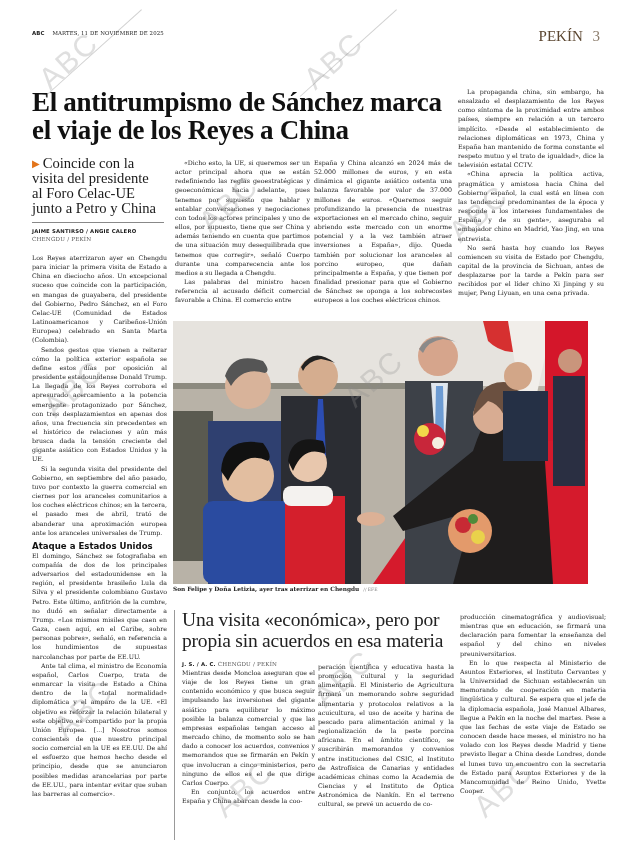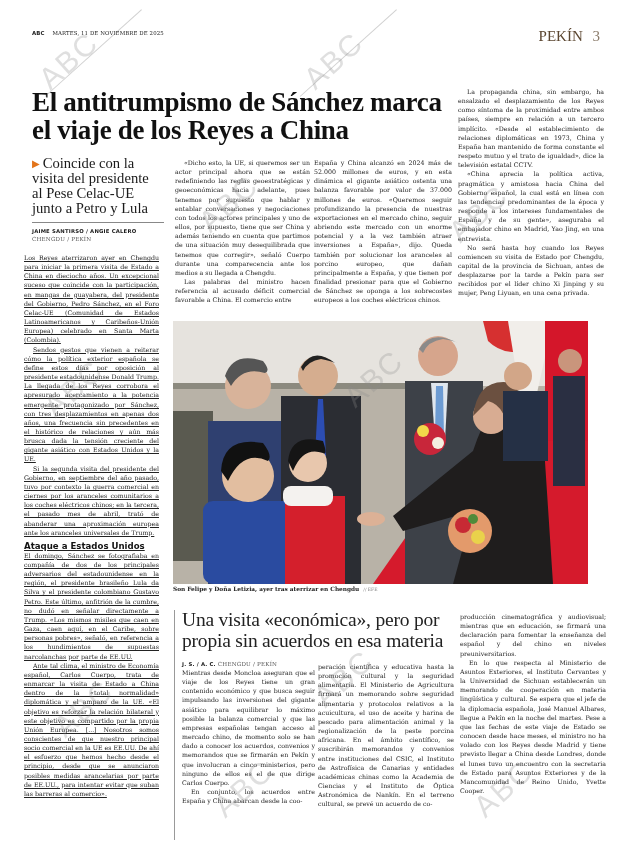--- a/index.html
+++ b/index.html
@@ -25,21 +25,21 @@
   .byline { font-size: 5.6px; line-height: 8px; letter-spacing: 0.2px; }
   .byline .names { font-weight: bold; font-family: "DejaVu Sans", sans-serif; font-size: 5.3px; }
   .byline .place { color: #555; }
   .byline1 { left: 32px; top: 227px; width: 135px; }
 
   .col { font-size: 6.25px; line-height: 9.15px; text-align: justify; hyphens: auto; color: #222; }
   .col p { text-indent: 9px; }
   .col p.noind { text-indent: 0; }
   .col h3 { font-family: "DejaVu Sans", sans-serif; font-weight: bold; font-size: 8.6px; line-height: 10px; margin-top: 4px; text-indent: 0; color: #111; }
 
-  .col1 { left: 24px; top: 253px; width: 135px; text-decoration: underline; }
+  .col1 { left: 32px; top: 253px; width: 135px; }
   .col2 { left: 175px; top: 158px; width: 135px; }
   .col3 { left: 314px; top: 158px; width: 138px; }
   .col4 { left: 458px; top: 87px; width: 146px; }
 
   
   .photo { left: 173px; top: 321px; width: 415px; height: 263px; overflow: hidden; background: #d9d6d1; }
   .caption { left: 173px; top: 586px; width: 420px; font-size: 5.8px; font-weight: bold; font-family: "DejaVu Serif", serif; color: #222; white-space: nowrap; }
   .caption .credit { font-weight: normal; color: #777; font-size: 4.5px; margin-left: 2px; }
 
   
@@ -62,21 +62,21 @@
   <span>MARTES, 11 DE NOVIEMBRE DE 2025</span>
 </div>
 <div class="abs folio-right">
   <span>PEKÍN</span>
   <span class="page">3</span>
 </div>
 
 <h1 class="abs headline">El antitrumpismo de Sánchez marca el viaje de los Reyes a China</h1>
 
 <div class="abs deck">
-  <span class="tri">▶</span><span>Coincide con la visita del presidente al Pese Celac-UE junto a Petro y Lula</span>
+  <span class="tri">▶</span><span>Coincide con la visita del presidente al Foro Celac-UE junto a Petro y China</span>
 </div>
 <div class="abs deck-rule"></div>
 
 <div class="abs byline byline1">
   <div class="names">JAIME SANTIRSO / ANGIE CALERO</div>
   <div class="place">CHENGDU / PEKÍN</div>
 </div>
 
 <div class="abs col col1">
   <p class="noind">Los Reyes aterrizaron ayer en Chengdu para iniciar la primera visita de Estado a China en dieciocho años. Un excepcional suceso que coincide con la participación, en mangas de guayabera, del presidente del Gobierno, Pedro Sánchez, en el Foro Celac-UE (Comunidad de Estados Latinoamericanos y Caribeños-Unión Europea) celebrado en Santa Marta (Colombia).</p>

